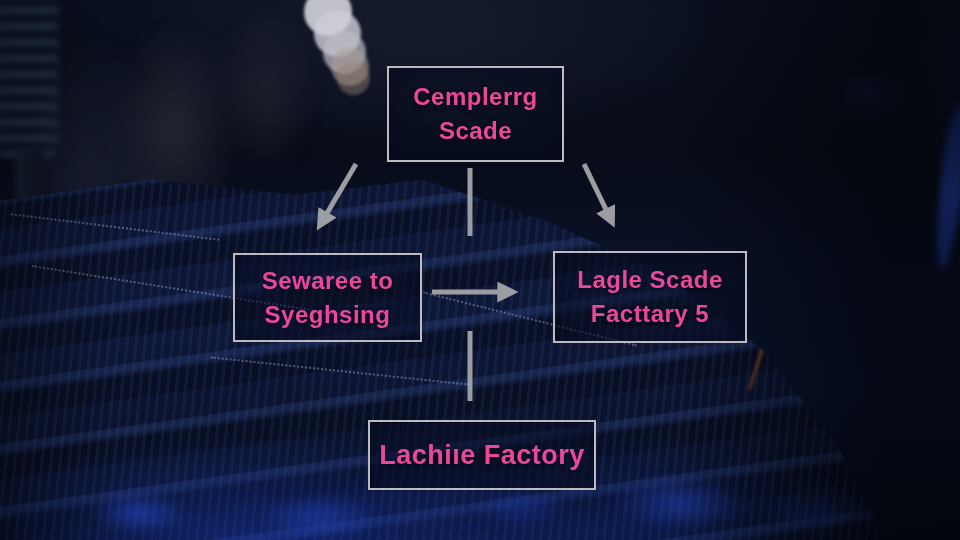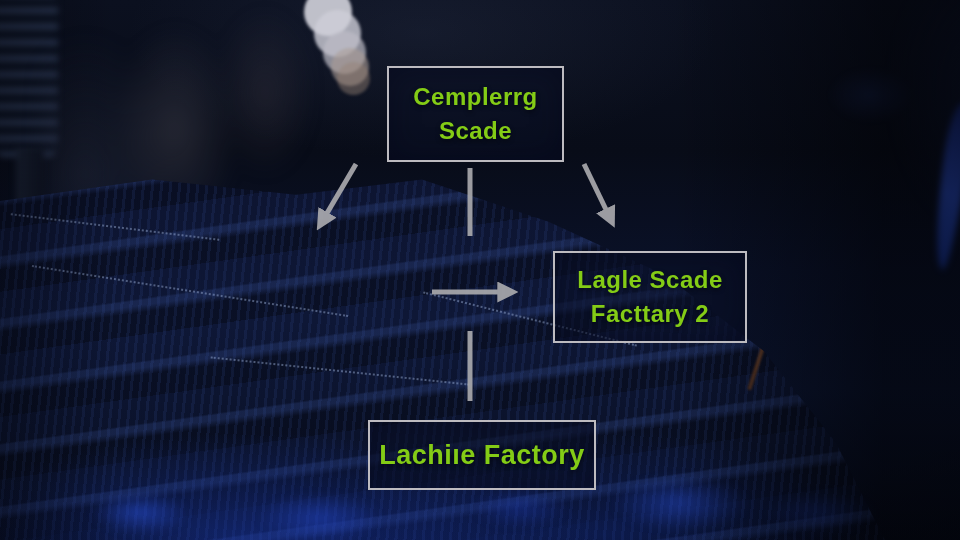--- a/index.html
+++ b/index.html
@@ -69,21 +69,21 @@
     background:linear-gradient(200deg,#16287a,#2f55d8 55%,#1b3db0);
     transform:rotate(8deg);filter:blur(2.5px);opacity:.92;}
   .vignette{position:absolute;inset:0;
     background:
       linear-gradient(90deg, rgba(2,3,8,.35) 0%, transparent 12%, transparent 70%, rgba(1,2,6,.6) 92%),
       radial-gradient(130% 115% at 46% 42%, transparent 52%, rgba(1,2,8,.5) 88%, rgba(0,1,5,.72) 100%);}
   
   .connectors{position:absolute;inset:0;z-index:2;}
   .node{position:absolute;z-index:3;border:2.5px solid #bdbbc0;background:rgba(10,16,38,.52);
     display:flex;flex-direction:column;align-items:center;justify-content:center;
-    color:#84cc16;font-weight:bold;letter-spacing:.5px;text-align:left;
+    color:#ec4899;font-weight:bold;letter-spacing:.5px;text-align:left;
     text-shadow:0 2px 4px rgba(0,0,10,.55);
     box-shadow:inset 0 0 30px rgba(0,0,20,.35);}
   .node span{display:block;}
   .node-top{left:387px;top:66px;width:173px;height:92px;font-size:24px;line-height:34px;}
   .node-left{left:233px;top:253px;width:185px;height:85px;font-size:24px;line-height:34px;}
   .node-right{left:528px;top:251px;width:190px;height:88px;font-size:24px;line-height:34px;margin-left:25px;}
   .node-bottom{left:368px;top:420px;width:224px;height:66px;font-size:27px;line-height:32px;}
 </style>
 </head>
 <body>
@@ -130,23 +130,27 @@
       <line x1="432" y1="292" x2="512" y2="292" marker-end="url(#arrow)"></line>
       <line x1="470" y1="331" x2="470" y2="401"></line>
     </g>
   </svg>
 
   <div class="node node-top">
     <span>Cemplerrg</span>
     <span>Scade</span>
   </div>
 
+  <div class="node node-left">
+    <span>Sewaree to</span>
+    <span>Syeghsing</span>
+  </div>
 
   <div class="node node-right">
     <span>Lagle Scade</span>
-    <span>Facttary 2</span>
+    <span>Facttary 5</span>
   </div>
 
   <div class="node node-bottom">
     <span>Lachiıe Factory</span>
   </div>
 
 </div>
 
 </body></html>

